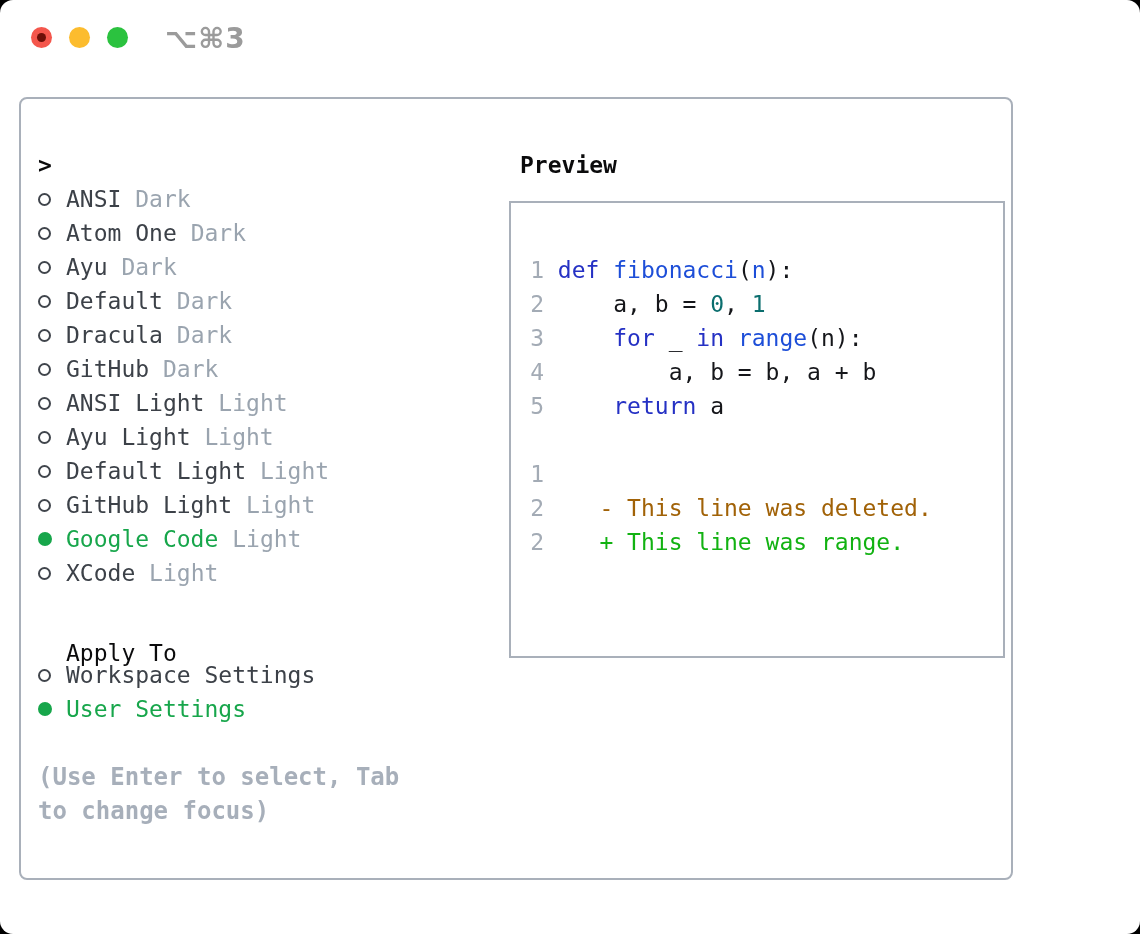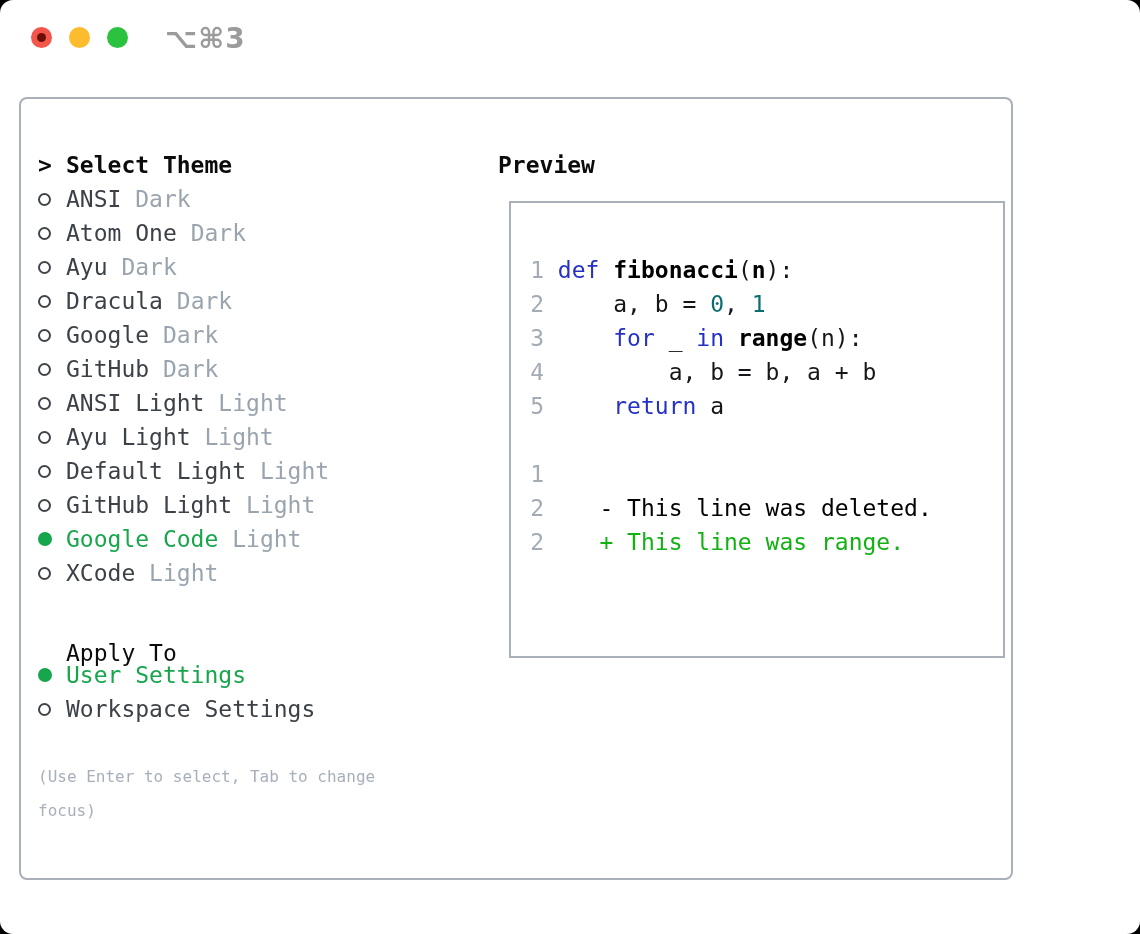--- a/index.html
+++ b/index.html
@@ -30,62 +30,61 @@
   .caret{color:#0b0b0c;font-weight:bold;font-size:23px;}
   .hdr{color:#0b0b0c;font-weight:bold;}
   .name{color:#3c4148;white-space:pre;text-align:right;}
   .tag{color:#9aa4af;white-space:pre;}
   .sel .name{color:#17a64b;}
   .circle{width:13px;height:13px;border-radius:50%;border:2px solid #40454c;box-sizing:border-box;}
   .circle.filled{background:#17a64b;border-color:#17a64b;width:14px;height:14px;}
   .spacer{height:34px;}
   .apply-hdr{color:#0b0b0c;margin-top:24px;}
   .help{
-    margin-top:0;width:404px;color:#a7afba;font-size:16px;line-height:34px;
+    margin-top:0;width:404px;color:#a7afba;font-size:24px;line-height:34px;font-weight:bold;
   }
   
   .preview-title{
-    position:absolute;left:477px;top:49px;height:34px;display:flex;align-items:center;
+    position:absolute;left:499px;top:49px;height:34px;display:flex;align-items:center;
     font-size:23px;font-weight:bold;color:#0b0b0c;
   }
   .preview-box{
     position:absolute;left:488px;top:102px;width:473px;height:403px;
     border:2px solid #a9b0ba;background:#fff;box-sizing:content-box;
     padding:50px 0 0 19px;overflow:hidden;
   }
   .code-line{display:flex;height:34px;align-items:center;font-size:23px;white-space:pre;}
   .gut{color:#a3abb5;width:14px;display:inline-block;text-align:right;}
   .seg{white-space:pre;}
   .c-plain{color:#15161a;}
   .c-kw{color:#2531c4;text-align:right;}
-  .c-fn{color:#000000;font-weight:bold;}
+  .c-fn{color:#1d4ed8;}
   .c-lit{color:#0b6e6e;}
   .c-ctx{color:#8b8f94;}
-  .c-del{color:#000000;}
+  .c-del{color:#a16207;}
   .c-add{color:#12b212;}
 </style>
 </head>
 <body>
 
 <div class="window">
 
   <div class="titlebar">
     <div class="tl red"></div>
     <div class="tl yellow"></div>
     <div class="tl green"></div>
     <div class="win-title">⌥⌘3</div>
   </div>
 
   <div class="panel">
 
     <div class="left-col">
 
       <div class="grid-row">
         <span class="bullet-cell caret">&gt;</span>
-        <span class="hdr">Select Theme</span>
       </div>
 
       <div class="grid-row">
         <span class="bullet-cell">
             <span class="circle"></span>
           </span>
         <span class="name">ANSI</span>
           <span class="tag"> </span>
           <span class="tag">Dark</span>
       </div>
@@ -102,29 +101,29 @@
             <span class="circle"></span>
           </span>
         <span class="name">Ayu</span>
           <span class="tag"> </span>
           <span class="tag">Dark</span>
       </div>
       <div class="grid-row">
         <span class="bullet-cell">
             <span class="circle"></span>
           </span>
+        <span class="name">Default</span>
+          <span class="tag"> </span>
+          <span class="tag">Dark</span>
+      </div>
+      <div class="grid-row">
+        <span class="bullet-cell">
+            <span class="circle"></span>
+          </span>
         <span class="name">Dracula</span>
-          <span class="tag"> </span>
-          <span class="tag">Dark</span>
-      </div>
-      <div class="grid-row">
-        <span class="bullet-cell">
-            <span class="circle"></span>
-          </span>
-        <span class="name">Google</span>
           <span class="tag"> </span>
           <span class="tag">Dark</span>
       </div>
       <div class="grid-row">
         <span class="bullet-cell">
             <span class="circle"></span>
           </span>
         <span class="name">GitHub</span>
           <span class="tag"> </span>
           <span class="tag">Dark</span>
@@ -177,31 +176,31 @@
           <span class="tag"> </span>
           <span class="tag">Light</span>
       </div>
 
       <div class="spacer"></div>
 
       <div class="grid-row">
         <span class="bullet-cell"></span>
         <span class="apply-hdr">Apply To</span>
       </div>
+      <div class="grid-row">
+        <span class="bullet-cell">
+            <span class="circle"></span>
+          </span>
+        <span class="name">Workspace Settings</span>
+      </div>
       <div class="grid-row sel">
         <span class="bullet-cell">
             <span class="circle filled"></span>
           </span>
         <span class="name">User Settings</span>
-      </div>
-      <div class="grid-row">
-        <span class="bullet-cell">
-            <span class="circle"></span>
-          </span>
-        <span class="name">Workspace Settings</span>
       </div>
 
       <div class="spacer"></div>
 
       <div class="help">(Use Enter to select, Tab to change focus)</div>
     </div>
 
     <div class="preview-title">Preview</div>
 
     <div class="preview-box">

